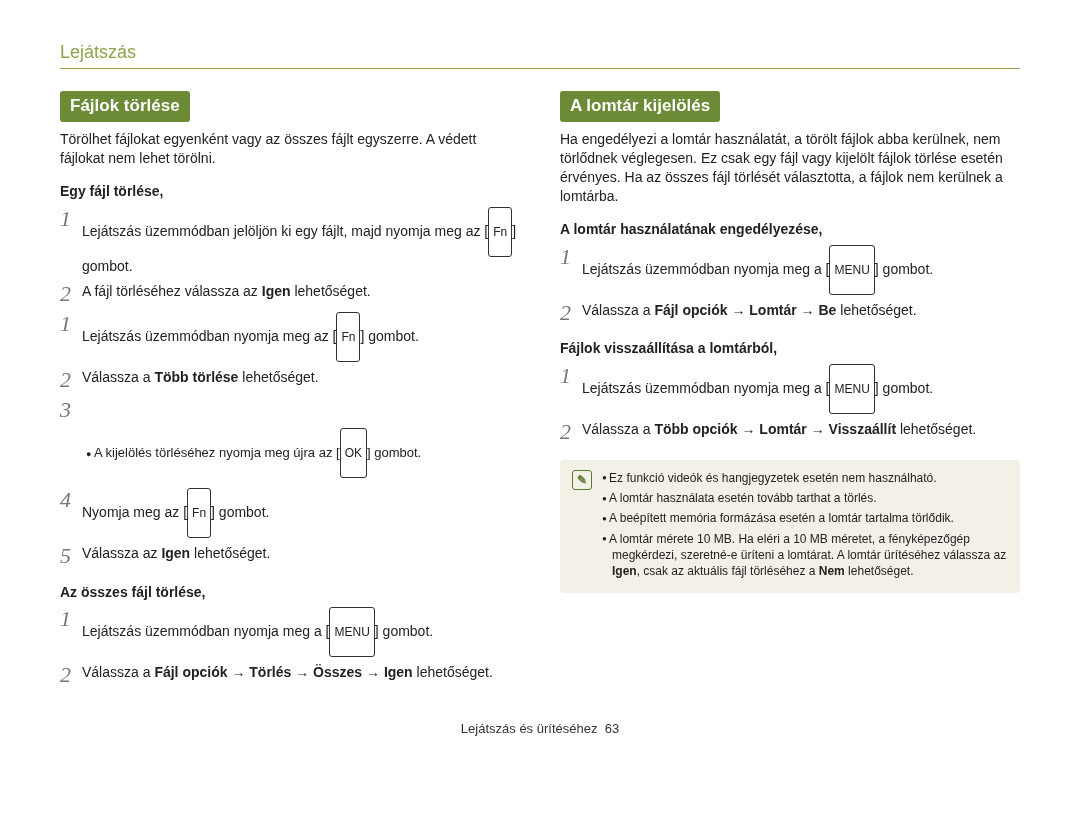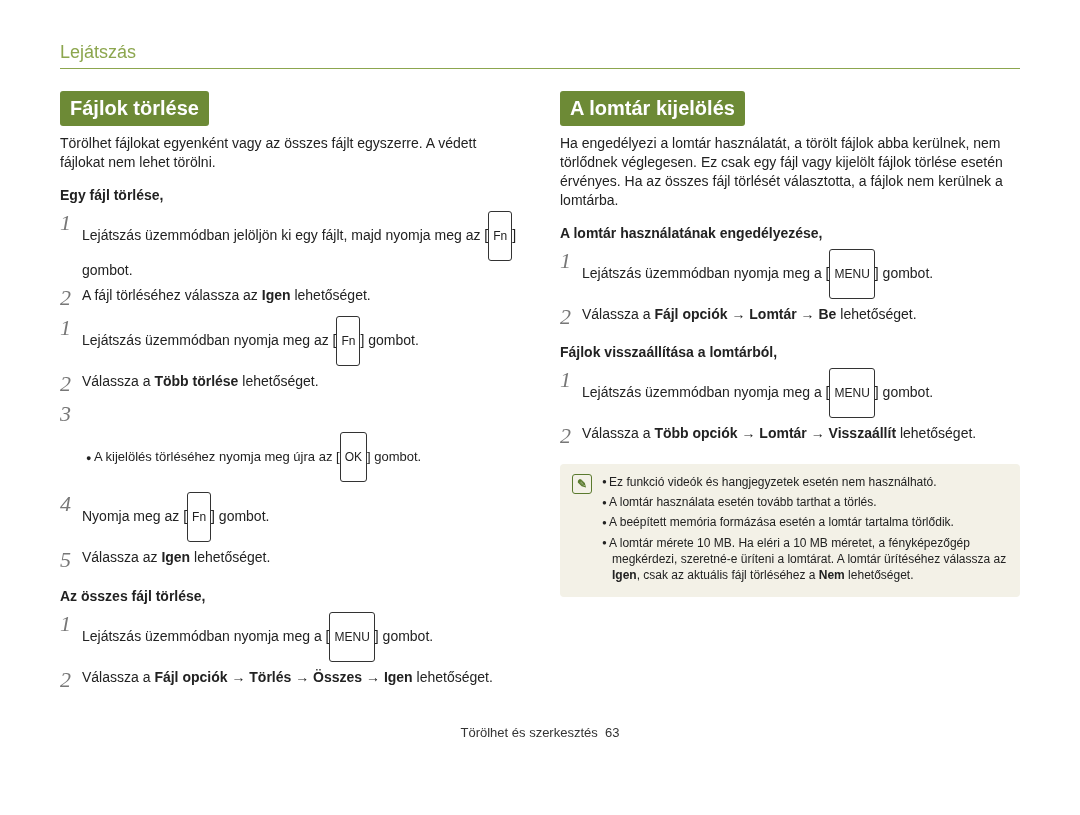--- a/index.html
+++ b/index.html
@@ -28,21 +28,21 @@
     min-width: 0;
   }
   .section-heading {
     display: inline-block;
     background: #6d8a36;
     color: #fff;
     font-weight: bold;
     padding: 4px 10px;
     border-radius: 3px;
     margin-bottom: 8px;
-    font-size: 20px;
+    font-size: 17px;
   }
   .intro { margin-bottom: 14px; }
   .subheading {
     font-weight: bold;
     margin-top: 14px;
     margin-bottom: 6px;
   }
   .step {
     display: flex;
     align-items: flex-start;
@@ -229,14 +229,14 @@
         <div>
           <span>A lomtár mérete 10 MB. Ha eléri a 10 MB méretet, a fényképezőgép megkérdezi, szeretné-e üríteni a lomtárat. A lomtár ürítéséhez válassza az </span><b>Igen</b><span>, csak az aktuális fájl törléséhez a </span><b>Nem</b><span> lehetőséget.</span>
         </div>
       </div>
     </div>
 
   </div>
 </div>
 
 <div class="footer">
-  <span>Törölhet és szerkesztés</span>&nbsp;&nbsp;<span>63</span>
+  <span>Lejátszás és ürítéséhez</span>&nbsp;&nbsp;<span>63</span>
 </div>
 
 </body></html>

